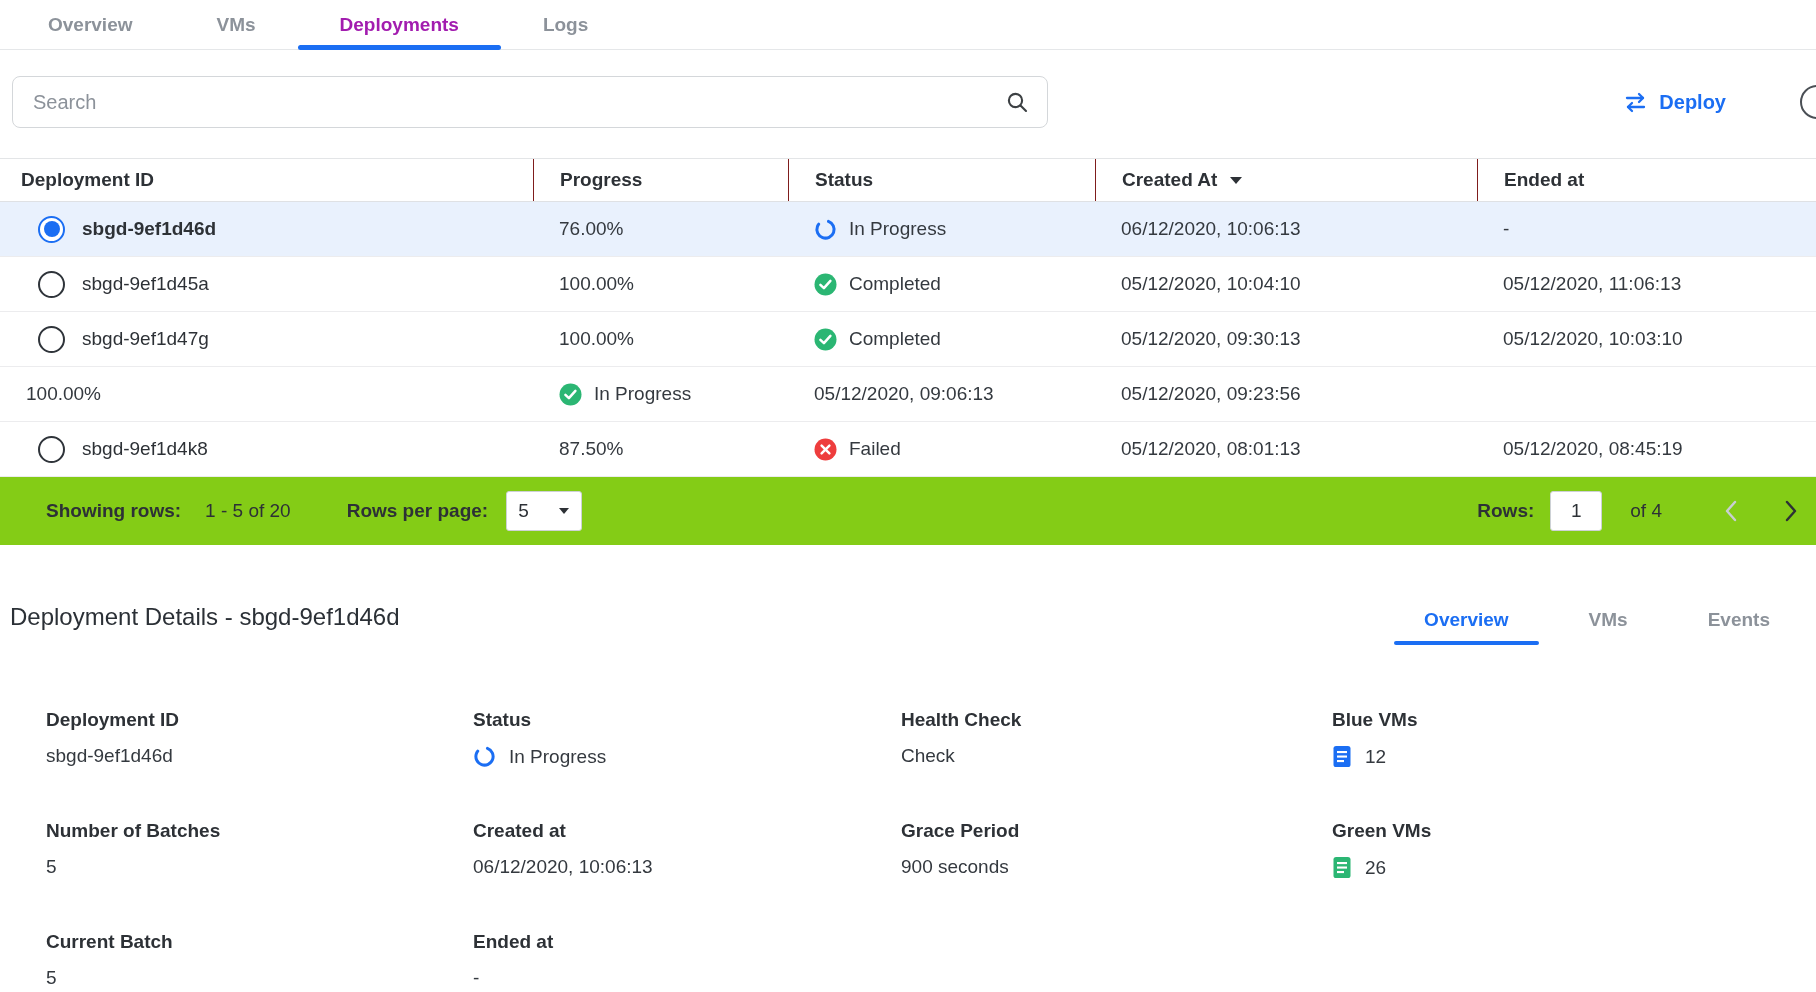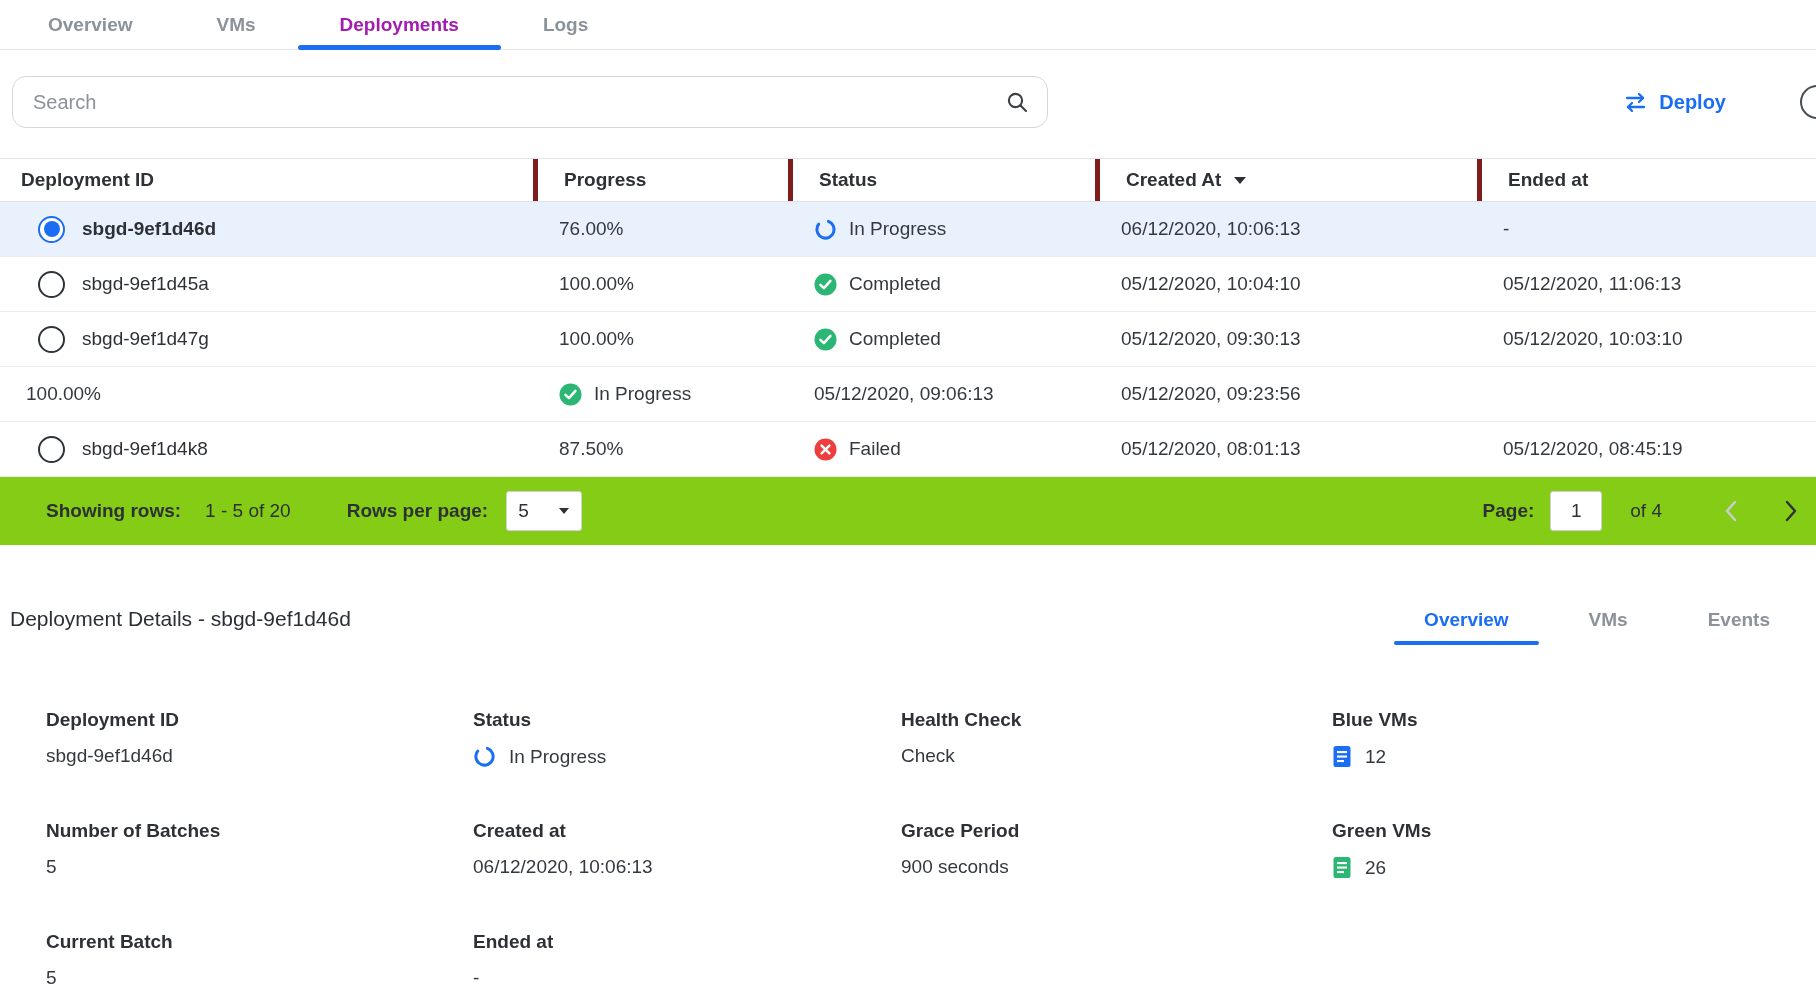--- a/index.html
+++ b/index.html
@@ -23,21 +23,21 @@
   .ttab.active { color: #a21caf; }
   .ttab.active::after {
     content: ""; position: absolute; left: 0; right: 0; bottom: -1px;
     height: 5px; background: #1b6ef3; border-radius: 3px;
   }
 
   
   .toolbar { position: relative; display: flex; align-items: center; margin: 26px 0 0 12px; }
   .searchbox {
     display: flex; align-items: center; width: 1036px; height: 52px;
-    border: 1px solid #d4d7da; border-radius: 14px; padding: 0 18px; background: #fff;
+    border: 1px solid #d4d7da; border-radius: 8px; padding: 0 18px; background: #fff;
   }
   .searchbox input {
     flex: 1; border: none; outline: none; font-family: "Liberation Sans", sans-serif;
     font-size: 20px; color: #2d3136; background: transparent;
   }
   .searchbox input::placeholder { color: #8c929a; }
   .deploy-btn {
     display: flex; align-items: center; gap: 11px; margin-left: auto; margin-right: 84px;
     background: none; border: none; cursor: pointer;
     color: #1b6ef3; font-weight: 700; font-size: 20px; font-family: "Liberation Sans", sans-serif;
@@ -53,21 +53,21 @@
     display: grid;
     grid-template-columns: 533px 255px 307px 382px 1fr;
     align-items: center;
   }
   .thead {
     height: 44px; border-top: 1px solid #e3e5e7; border-bottom: 1px solid #dfe1e4;
     font-weight: 700; color: #2d3136;
   }
   .th { display: flex; align-items: center; gap: 12px; height: 100%; padding-left: 26px; }
   .th:first-child { padding-left: 21px; }
-  .th + .th { border-left: 5px solid #7f1d1d; }
+  .th + .th { border-left: 1px solid #7f1d1d; }
   .trow { height: 55px; border-bottom: 1px solid #ececee; cursor: pointer; }
   .trow.selected { background: #e9f1fd; }
   .td { padding-left: 26px; display: flex; align-items: center; gap: 12px; color: #34393f; }
   .td.c-id { padding-left: 38px; gap: 17px; color: #2d3136; }
   .trow.selected .id-text { font-weight: 700; }
 
   .radio {
     width: 27px; height: 27px; border: 2.5px solid #2f343a; border-radius: 50%;
     flex: 0 0 auto; position: relative; background: #fff;
   }
@@ -96,21 +96,21 @@
     border: 1px solid #cdd1d5; border-radius: 3px; font-size: 19px;
     font-family: "Liberation Sans", sans-serif; color: #2d3136; outline: none; background: #fff;
   }
   .page-total { margin-left: 28px; }
   .pg-btn { background: none; border: none; padding: 0; cursor: pointer; display: inline-flex; }
   .pg-prev { margin-left: 62px; }
   .pg-next { margin-left: 48px; }
 
   
   .details-head { display: flex; align-items: flex-end; margin-top: 48px; padding: 0 6px 0 10px; min-height: 52px; }
-  .details-title { font-size: 21px; color: #2b3036; padding-bottom: 14px; }
+  .details-title { font-size: 24px; color: #2b3036; padding-bottom: 14px; }
   .details-tabs { margin-left: auto; display: flex; }
   .dtab {
     position: relative; margin: 0 10px; padding: 12px 30px 14px 30px;
     font-weight: 700; color: #8c929a; cursor: pointer; white-space: nowrap;
   }
   .dtab.active { color: #1b6ef3; }
   .dtab.active::after {
     content: ""; position: absolute; left: 0; right: 0; bottom: 0;
     height: 4px; background: #1b6ef3; border-radius: 3px;
   }
@@ -279,21 +279,21 @@
       <span class="bold rpp-label">Rows per page:</span>
       <div class="rpp-select">
         <span>5</span>
         <span style="display:inline-flex;">
           <svg width="12" height="8" viewBox="0 0 12 8">
               <path d="M1 1 L6 7 L11 1 Z" fill="#2d3136"></path>
             </svg>
         </span>
       </div>
       <div class="page-group">
-        <span class="bold">Page:</span>
+        <span class="bold">Rows:</span>
         <input class="page-input" value="1" style="">
         <span class="page-total">of 4</span>
         <button class="pg-btn pg-prev">
           <svg width="13" height="22" viewBox="0 0 13 22">
               <path d="M11 2 L3 11 L11 20" fill="none" stroke="#c9ced3" stroke-width="2.4" stroke-linecap="round" stroke-linejoin="round"></path>
             </svg>
         </button>
         <button class="pg-btn pg-next">
           <svg width="13" height="22" viewBox="0 0 13 22">
               <path d="M2 2 L10 11 L2 20" fill="none" stroke="#2d3136" stroke-width="2.4" stroke-linecap="round" stroke-linejoin="round"></path>

